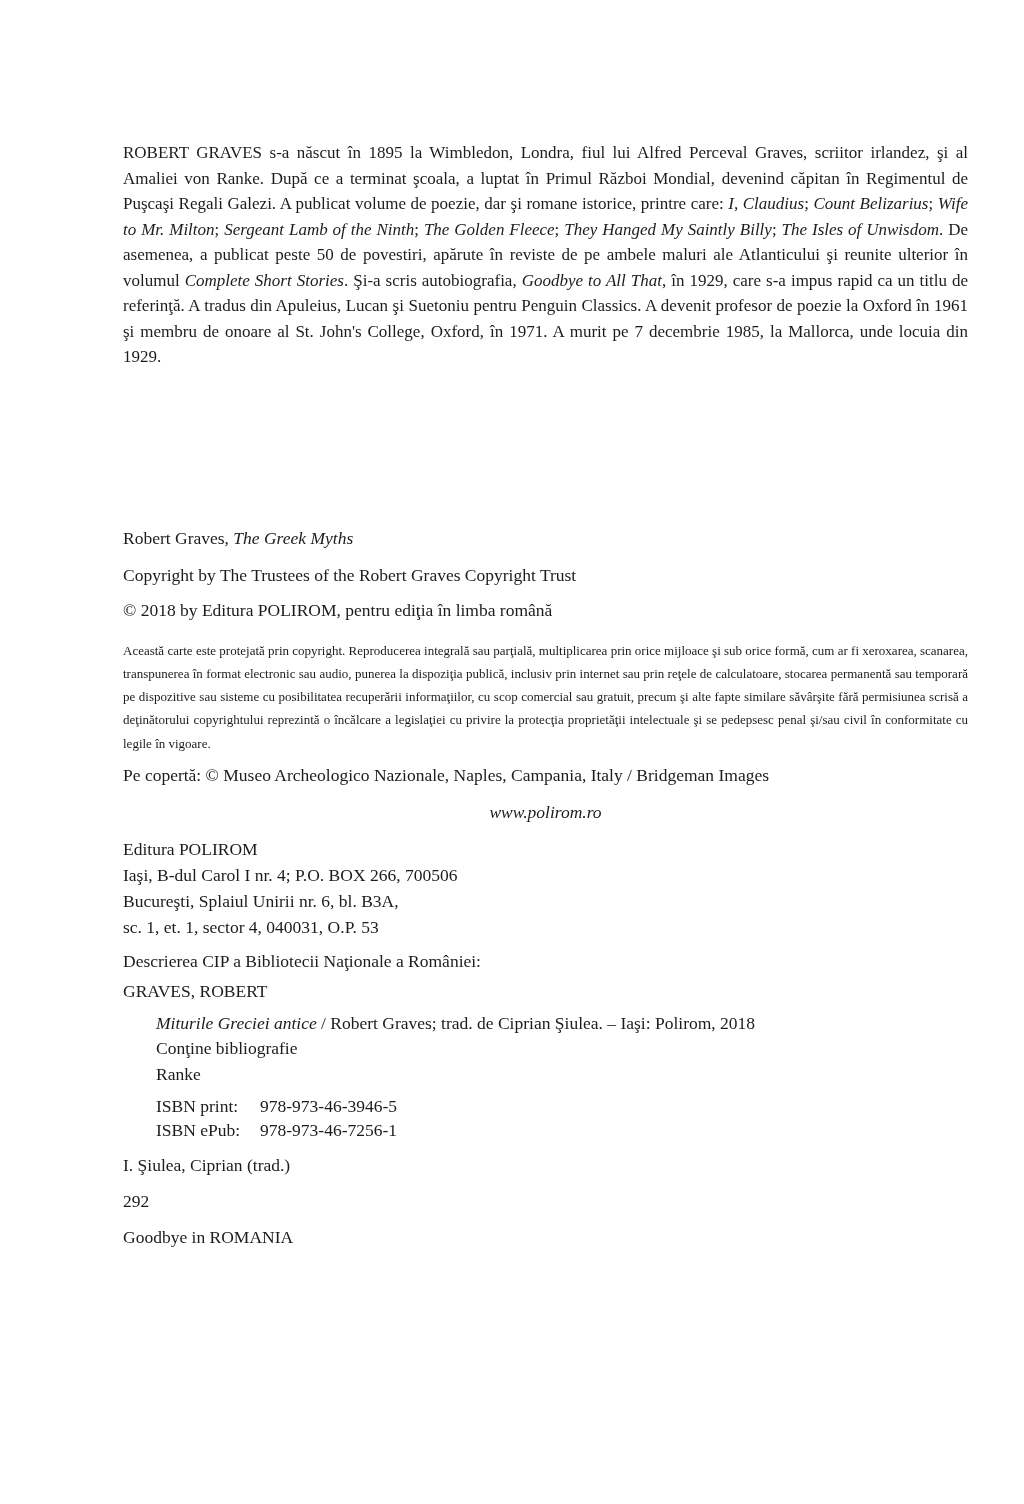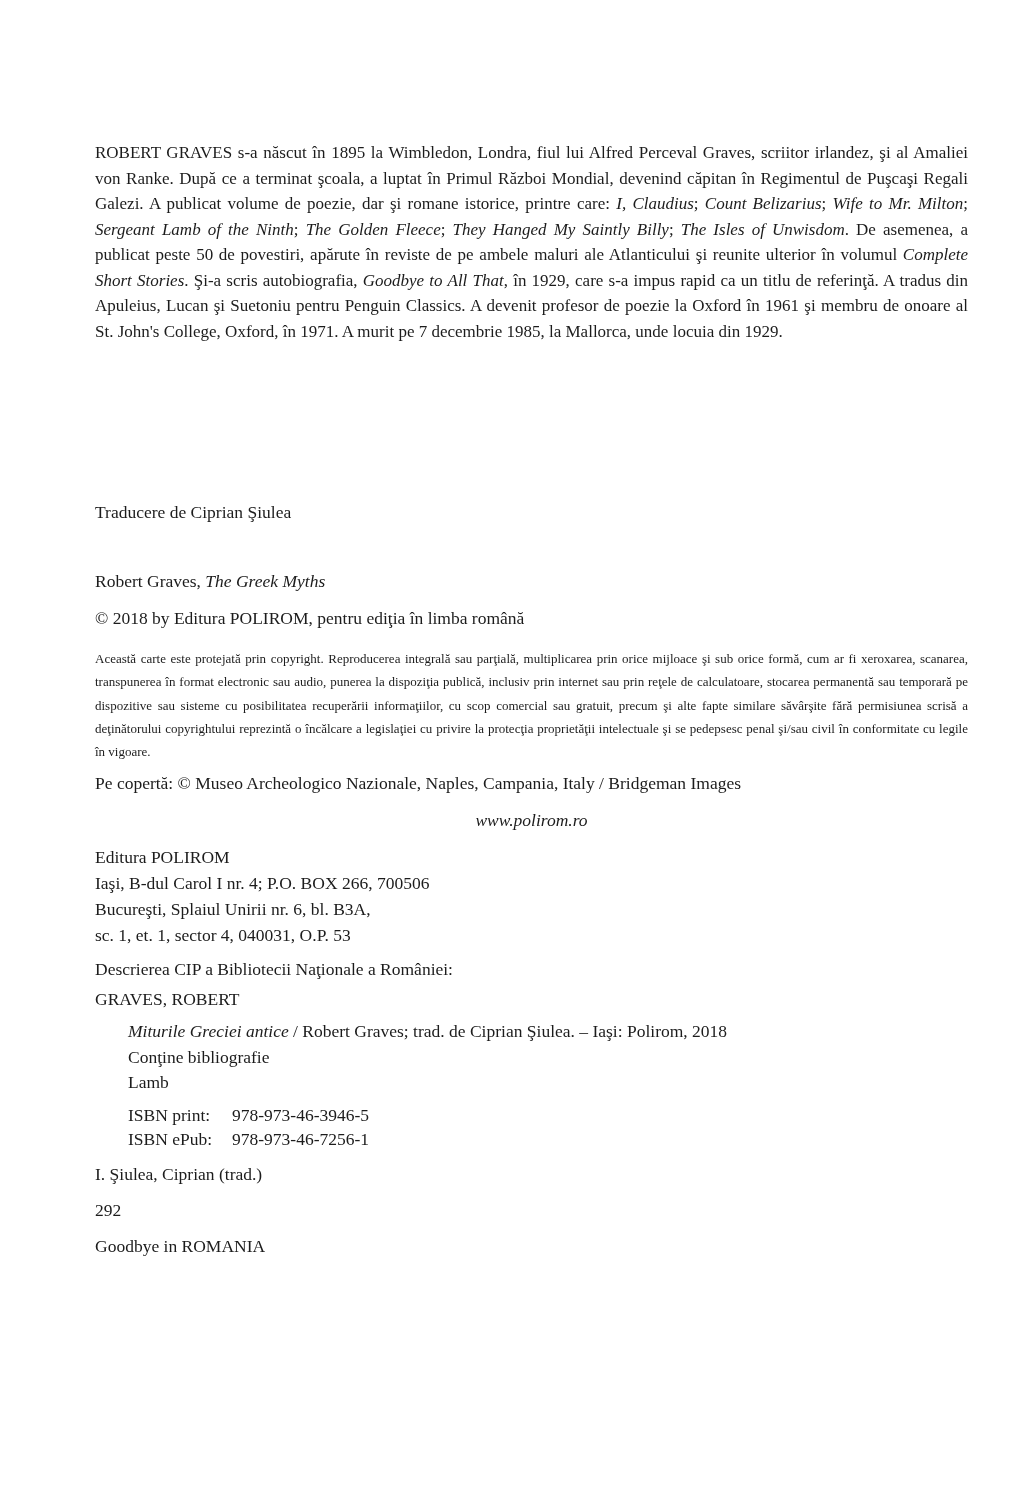--- a/index.html
+++ b/index.html
@@ -9,20 +9,21 @@
     width: 1024px;
     height: 1504px;
     background: #ffffff;
     font-family: "Liberation Serif", "DejaVu Serif", serif;
     color: #1c1c1c;
     overflow: hidden;
     margin: 0 auto;
   }
   .content {
     padding: 140px 56px 0 95px;
+    margin-left: 28px;
   }
   .it { font-style: italic; }
 
   .bio {
     font-size: 17px;
     line-height: 25.5px;
     text-align: justify;
     margin-bottom: 156px;
   }
   .line {
@@ -66,24 +67,24 @@
   .page-count { margin-bottom: 11px; }
 </style>
 </head>
 <body>
 
 <div class="page">
   <div class="content">
 
     <p class="bio"><span>ROBERT GRAVES s-a născut în 1895 la Wimbledon, Londra, fiul lui Alfred Perceval Graves, scriitor irlandez, şi al Amaliei von Ranke. După ce a terminat şcoala, a luptat în Primul Război Mondial, devenind căpitan în Regimentul de Puşcaşi Regali Galezi. A publicat volume de poezie, dar şi romane istorice, printre care: </span><span class="it">I, Claudius</span><span>; </span><span class="it">Count Belizarius</span><span>; </span><span class="it">Wife to Mr. Milton</span><span>; </span><span class="it">Sergeant Lamb of the Ninth</span><span>; </span><span class="it">The Golden Fleece</span><span>; </span><span class="it">They Hanged My Saintly Billy</span><span>; </span><span class="it">The Isles of Unwisdom</span><span>. De asemenea, a publicat peste 50 de povestiri, apărute în reviste de pe ambele maluri ale Atlanticului şi reunite ulterior în volumul </span><span class="it">Complete Short Stories</span><span>. Şi-a scris autobiografia, </span><span class="it">Goodbye to All That</span><span>, în 1929, care s-a impus rapid ca un titlu de referinţă. A tradus din Apuleius, Lucan şi Suetoniu pentru Penguin Classics. A devenit profesor de poezie la Oxford în 1961 şi membru de onoare al St. John's College, Oxford, în 1971. A murit pe 7 decembrie 1985, la Mallorca, unde locuia din 1929.</span></p>
 
-    <p class="line translator">Traducere de Ciprian Şiulea</p>
 
     <p class="line title-line"><span>Robert Graves, </span><span class="it">The Greek Myths</span></p>
 
+    <p class="line trust-line">Copyright by The Trustees of the Robert Graves Copyright Trust</p>
 
     <p class="line rocopy-line">© 2018 by Editura POLIROM, pentru ediţia în limba română</p>
 
     <p class="legal">Această carte este protejată prin copyright. Reproducerea integrală sau parţială, multiplicarea prin orice mijloace şi sub orice formă, cum ar fi xeroxarea, scanarea, transpunerea în format electronic sau audio, punerea la dispoziţia publică, inclusiv prin internet sau prin reţele de calculatoare, stocarea permanentă sau temporară pe dispozitive sau sisteme cu posibilitatea recuperării informaţiilor, cu scop comercial sau gratuit, precum şi alte fapte similare săvârşite fără permisiunea scrisă a deţinătorului copyrightului reprezintă o încălcare a legislaţiei cu privire la protecţia proprietăţii intelectuale şi se pedepsesc penal şi/sau civil în conformitate cu legile în vigoare.</p>
 
     <p class="line cover-credit">Pe copertă: © Museo Archeologico Nazionale, Naples, Campania, Italy / Bridgeman Images</p>
 
     <p class="line website">www.polirom.ro</p>
 
     <div class="publisher">
@@ -93,21 +94,21 @@
       <p class="line">sc. 1, et. 1, sector 4, 040031, O.P. 53</p>
     </div>
 
     <p class="line cip-heading">Descrierea CIP a Bibliotecii Naţionale a României:</p>
 
     <p class="line cip-author">GRAVES, ROBERT</p>
 
     <div class="cip-block">
       <p class="line"><span class="it">Miturile Greciei antice</span><span> / Robert Graves; trad. de Ciprian Şiulea. – Iaşi: Polirom, 2018</span></p>
       <p class="line">Conţine bibliografie</p>
-      <p class="line">Lamb</p>
+      <p class="line">Ranke</p>
     </div>
 
     <div class="isbn-block">
       <p class="isbn-row"><span class="isbn-label">ISBN print:</span><span>978-973-46-3946-5</span></p>
       <p class="isbn-row"><span class="isbn-label">ISBN ePub:</span><span>978-973-46-7256-1</span></p>
     </div>
 
     <p class="line cip-translator">I. Şiulea, Ciprian (trad.)</p>
 
     <p class="line page-count">292</p>

